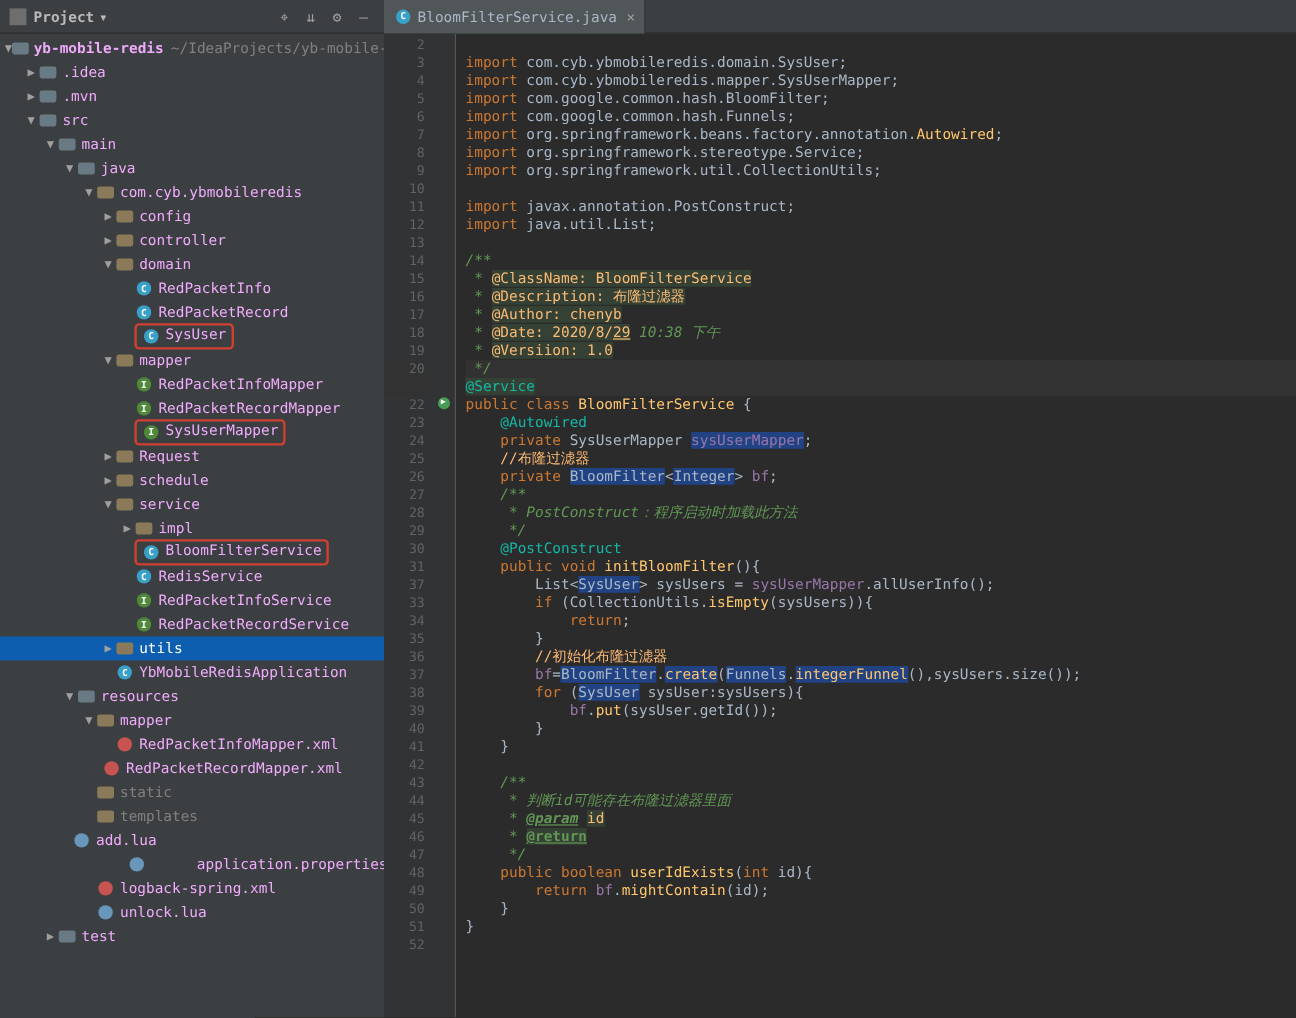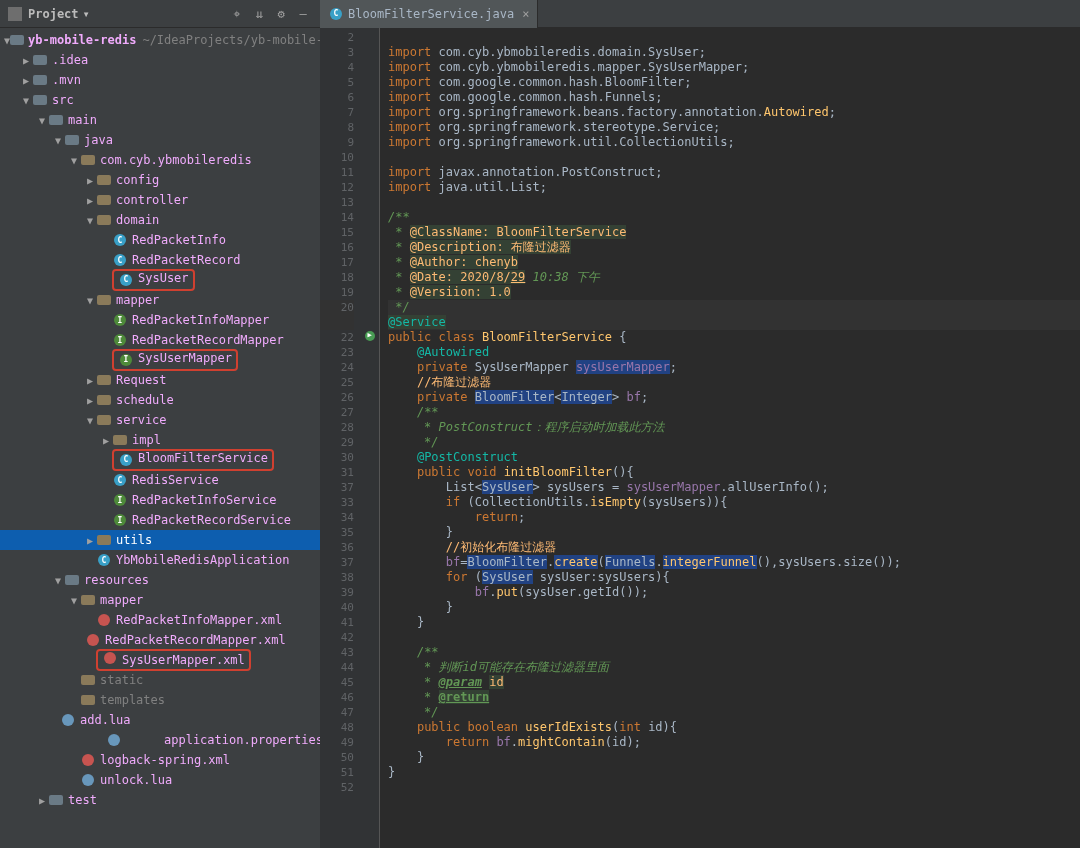--- a/index.html
+++ b/index.html
@@ -280,26 +280,20 @@
           </span>
           <span class="lbl">RedPacketInfoMapper.xml</span>
         </div>
         <div class="node" style="padding-left: 73px;">
           <span class="arw"></span>
           <span class="ic">
             <span class="ic-xml"></span>
           </span>
           <span class="lbl">RedPacketRecordMapper.xml</span>
         </div>
-        <div class="node" style="padding-left: 84px;">
-          <span class="arw"></span>
-          <span class="hl"><span class="ic">
-              <span class="ic-xml"></span>
-            </span><span class="lbl">SysUserMapper.xml</span></span>
-        </div>
         <div class="node" style="padding-left: 68px;">
           <span class="arw"></span>
           <span class="ic">
             <span class="ic-folder pkg"></span>
           </span>
           <span class="lbl dim">static</span>
         </div>
         <div class="node" style="padding-left: 68px;">
           <span class="arw"></span>
           <span class="ic">

